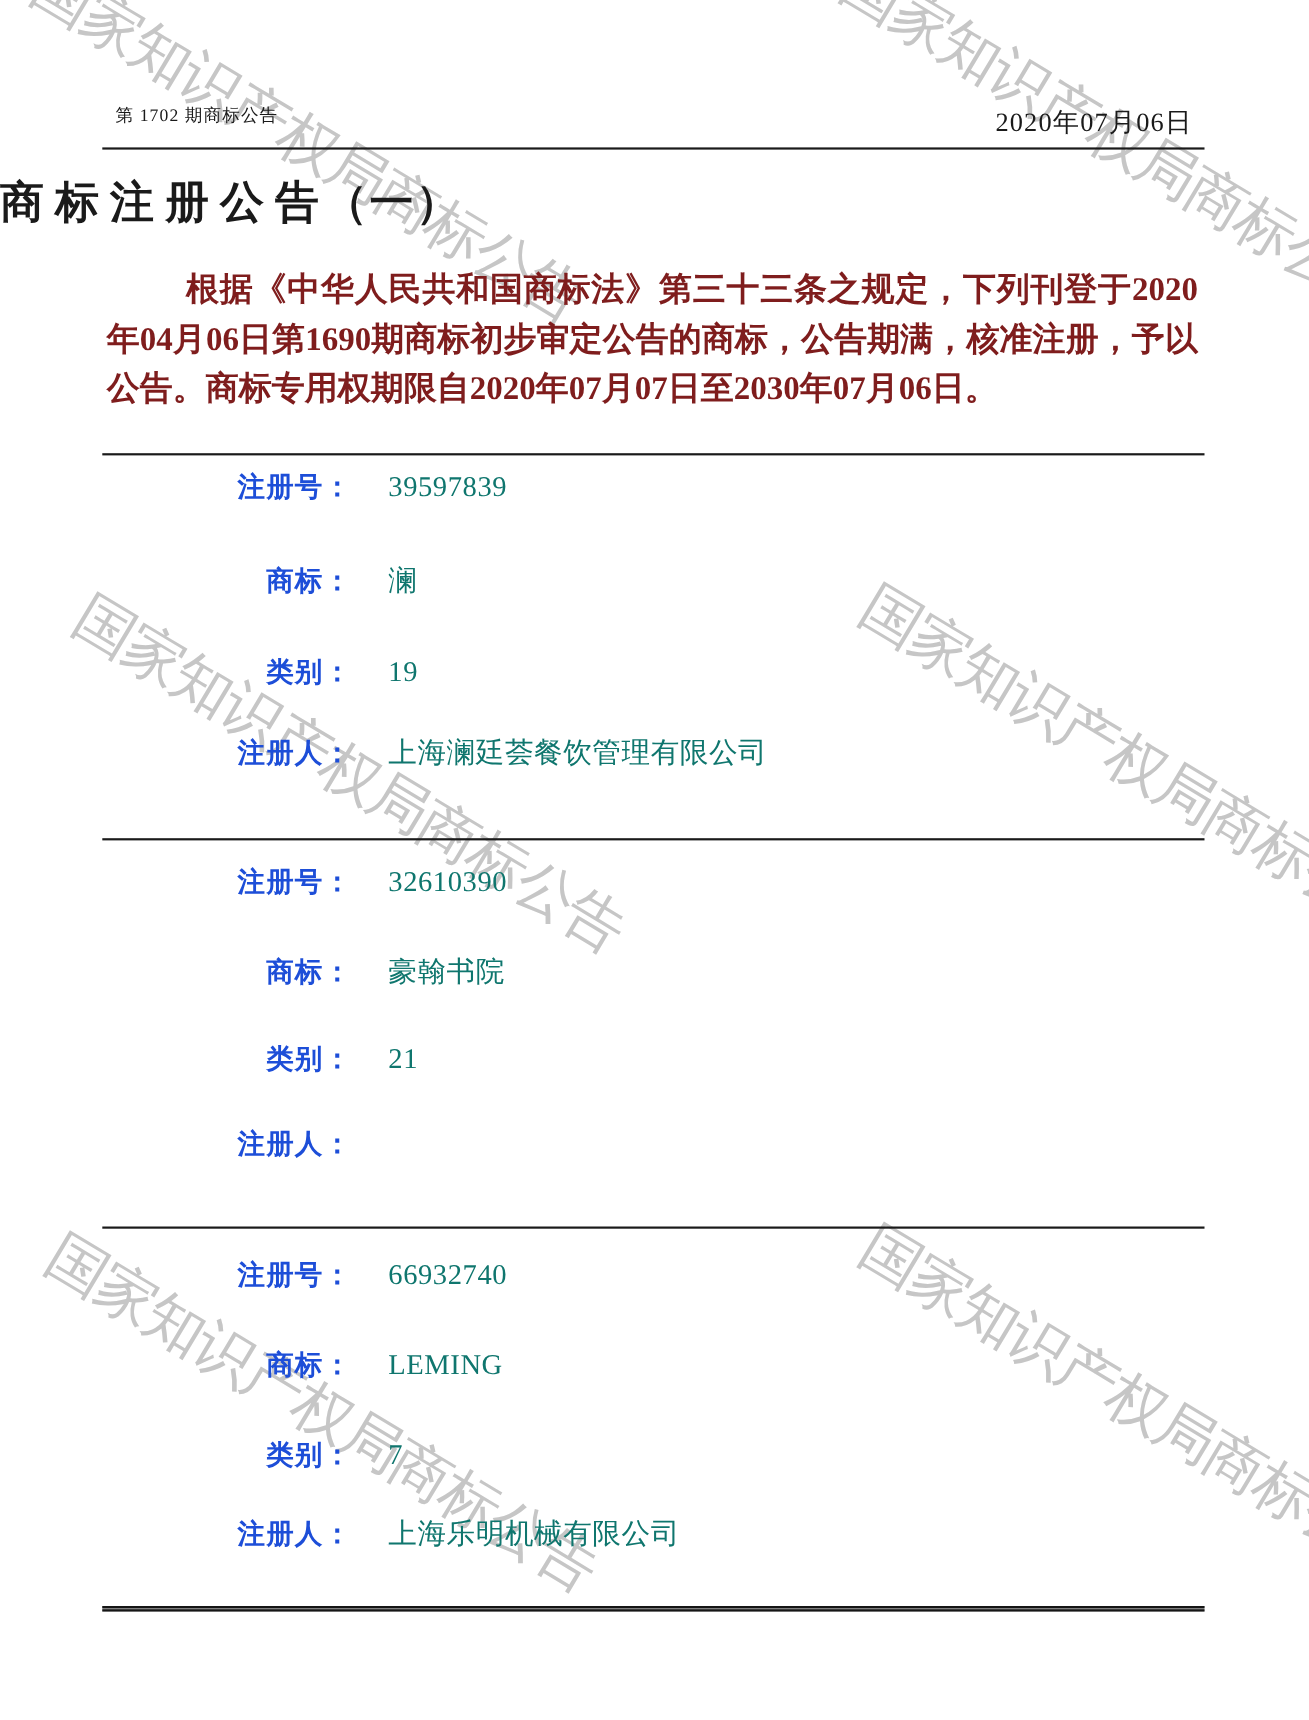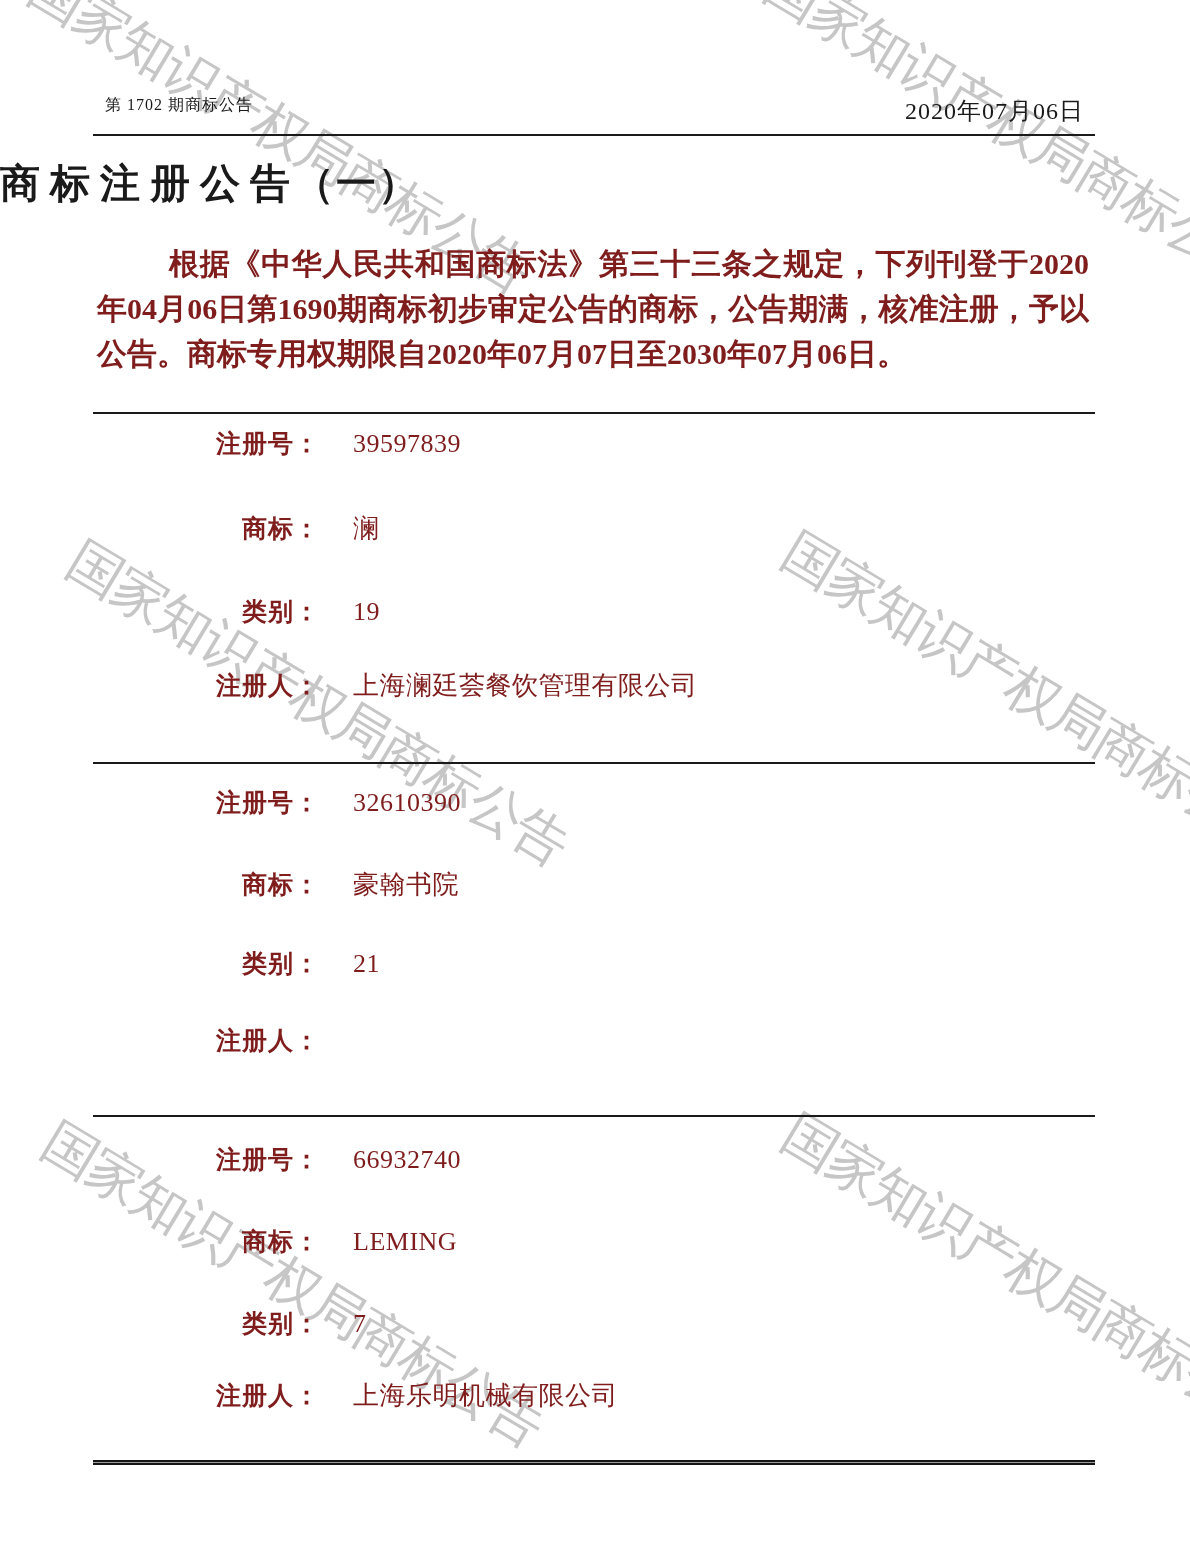--- a/index.html
+++ b/index.html
@@ -55,27 +55,27 @@
     text-align:justify; text-indent:72px;
     color:#7f1d1d;
   }
   .row {
     position:absolute; left:93px; width:1002px;
     display:flex; align-items:baseline; line-height:30px;
   }
   .lbl {
     width:227px; text-align:right; flex:none;
     font-family:"Liberation Sans", sans-serif;
-    font-weight:700; font-size:25px; color:#7f1d1d;
+    font-weight:700; font-size:25px; color:#1d4ed8;
     letter-spacing:1px;
   }
   .val {
     margin-left:33px;
     font-family:"Liberation Serif", serif;
-    font-size:26px; color:#7f1d1d;
+    font-size:26px; color:#0f766e;
     letter-spacing:0.5px;
   }
 </style>
 </head>
 <body>
 
 <div id="page">
 
   <span class="wm" style="left:53px;  top:-48px;">国家知识产权局商标公告</span>
   <span class="wm" style="left:789px; top:-51px;">国家知识产权局商标公告</span>

